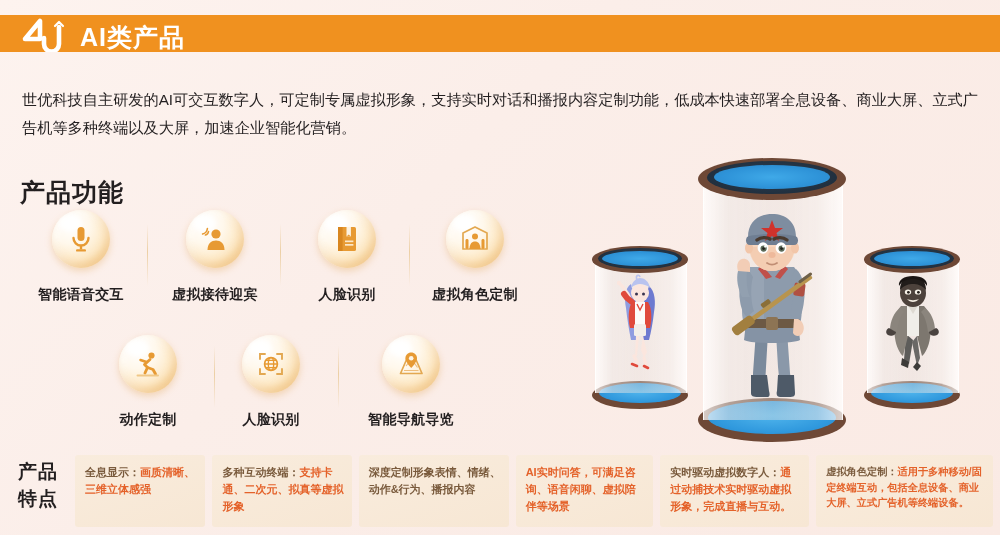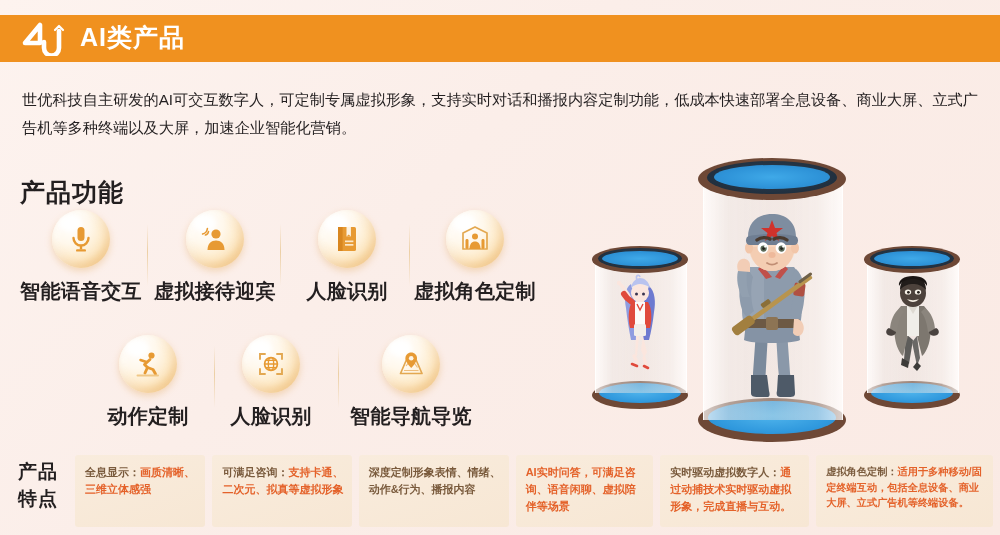--- a/index.html
+++ b/index.html
@@ -10,23 +10,23 @@
     overflow:hidden;
   }
   #page{
     position:relative;width:1000px;height:535px;
     background:linear-gradient(135deg,#fdf3ef 0%,#fbeee9 40%,#faeae4 100%);
     overflow:hidden;
   }
 
   
   .header{
-    position:absolute;left:0;top:15px;width:1000px;height:47px;
+    position:absolute;left:0;top:15px;width:1000px;height:37px;
     background:#f0911f;
-    display:flex;align-items:center;
+    display:flex;align-items:flex-end;
   }
   .header .logo{
     width:46px;height:34px;margin-left:22px;margin-right:12px;
     position:relative;flex:none;
   }
   .header .logo svg{display:block;}
   .header .title{
     color:#ffffff;font-size:25px;font-weight:bold;letter-spacing:1px;
     line-height:1;padding-bottom:2px;
   }
@@ -57,21 +57,21 @@
                inset 3px 3px 8px rgba(255,255,255,.95);
     display:flex;align-items:center;justify-content:center;
     position:relative;
   }
   .orb:after{
     content:"";position:absolute;left:12%;top:8%;width:40%;height:28%;
     border-radius:50%;background:rgba(255,255,255,.85);filter:blur(2px);
   }
   .orb svg{position:relative;z-index:2;display:block;}
   .feat .cap{
-    margin-top:10px;font-size:20px;font-weight:bold;color:#231f20;
+    margin-top:18px;font-size:14px;font-weight:bold;color:#231f20;
     white-space:nowrap;letter-spacing:.3px;
   }
   .divider{
     position:absolute;width:1px;height:62px;top:10px;
     background:linear-gradient(to bottom,rgba(240,200,150,0) 0%,#eccfa4 45%,rgba(240,200,150,0) 100%);
   }
 
   
   .stage{position:absolute;left:592px;top:150px;width:408px;height:295px;}
   .cyl{position:absolute;}
@@ -398,21 +398,21 @@
   </div>
 
   <div class="bottom">
     <div class="bt-label">
       <div>产品</div>
       <div>特点</div>
     </div>
 
     <div class="cards">
       <div class="card c1"><span>全息显示：</span><span class="hl">画质清晰、三维立体感强</span></div>
-      <div class="card c2"><span>可满足咨询：</span><span class="hl">支持卡通、二次元、拟真等虚拟形象</span></div>
+      <div class="card c2"><span>多种互动终端：</span><span class="hl">支持卡通、二次元、拟真等虚拟形象</span></div>
       <div class="card c3"><span>深度定制形象表情、情绪、动作&amp;行为、播报内容</span></div>
       <div class="card c4"><span class="hl">AI实时问答，可满足咨询、语音闲聊、虚拟陪伴等场景</span></div>
       <div class="card c5"><span>实时驱动虚拟数字人：</span><span class="hl">通过动捕技术实时驱动虚拟形象，完成直播与互动。</span></div>
       <div class="card c6"><span>虚拟角色定制：</span><span class="hl">适用于多种移动/固定终端互动，包括全息设备、商业大屏、立式广告机等终端设备。</span></div>
     </div>
   </div>
 
 </div>
 
 </body></html>

